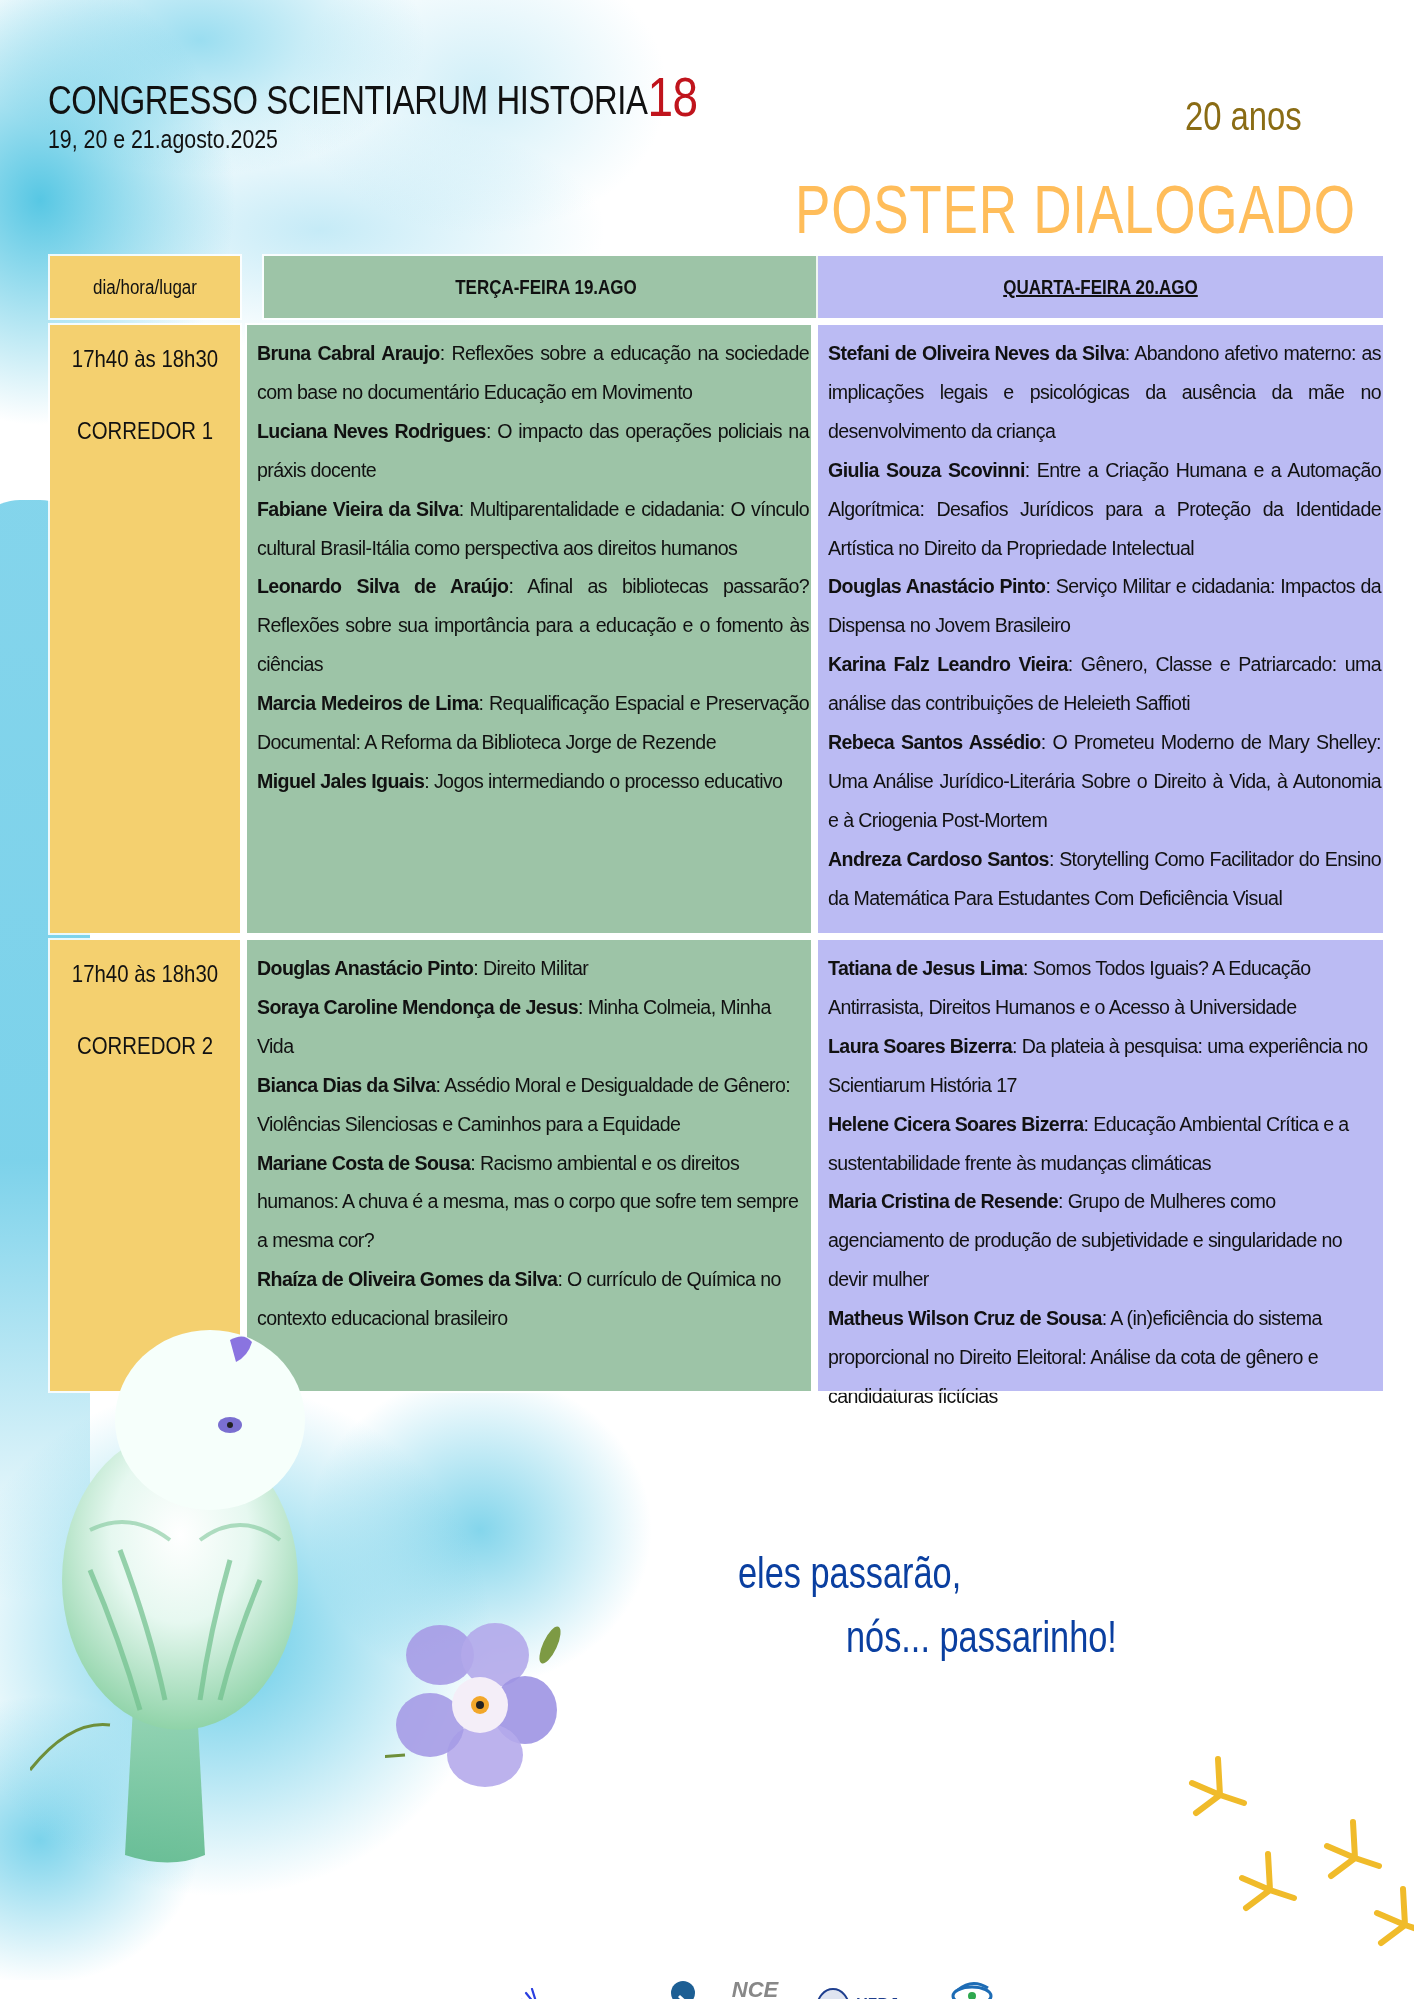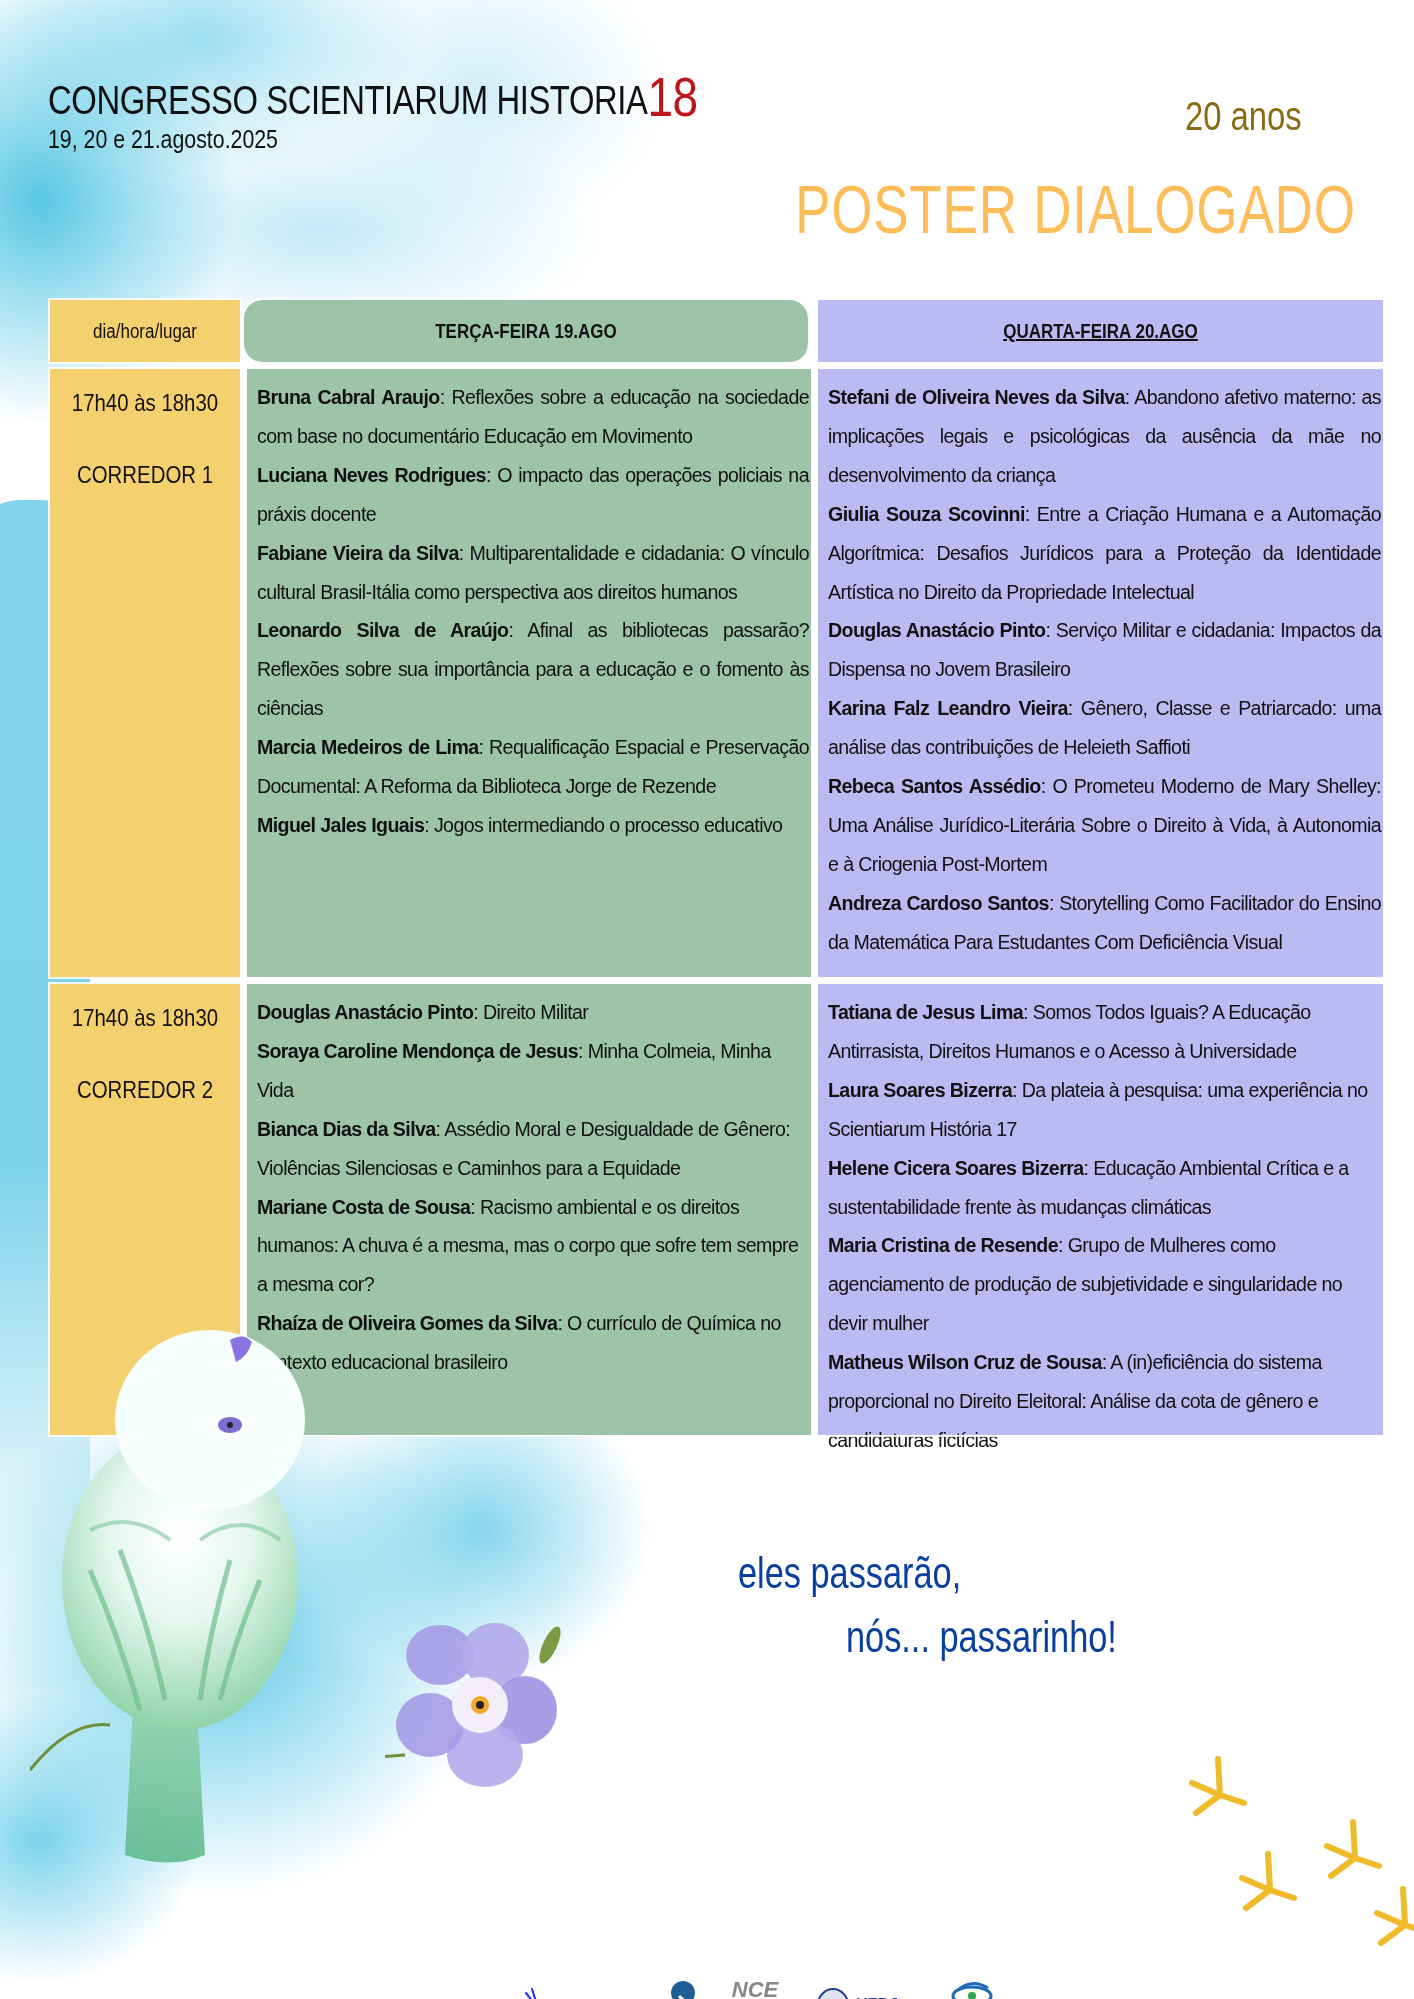--- a/index.html
+++ b/index.html
@@ -51,21 +51,21 @@
     position: absolute; left: 70px; top: 58px; font-size: 40px; color: #8a6c14;
     transform: scaleX(0.82); transform-origin: left top; white-space: nowrap;
   }
 
   .poster-title {
     position: absolute; left: 795px; top: 170px; font-size: 68px; color: #ffbd5a;
     transform: scaleX(0.78); transform-origin: left top; white-space: nowrap; letter-spacing: 1px;
   }
 
   
-  .cell { position: absolute; outline: 2px solid rgba(255,255,255,0.85); margin-top: 44px; }
+  .cell { position: absolute; outline: 2px solid rgba(255,255,255,0.85); }
   .c-yellow { background: #f4d06f; }
   .c-green  { background: #9dc4a7; }
   .c-purple { background: #bbbbf3; }
 
   .head-label {
     width: 100%; height: 100%; display: flex; align-items: center; justify-content: center;
     font-size: 20px; transform: scaleX(0.85);
   }
   .head-label.bold { font-weight: 700; }
 
@@ -124,21 +124,21 @@
   <div class="anos">20 anos</div>
 </div>
 
 <div class="poster-title">POSTER DIALOGADO</div>
 
 <div>
 
   <div class="cell c-yellow" style="left:50px;top:256px;width:190px;height:62px;">
     <div class="head-label">dia/hora/lugar</div>
   </div>
-  <div class="cell c-green" style="left:244px;top:256px;width:564px;height:62px;border-radius:18px;">
+  <div class="cell c-green" style="left:264px;top:256px;width:564px;height:62px;">
     <div class="head-label bold">TERÇA-FEIRA  19.AGO</div>
   </div>
   <div class="cell c-purple" style="left:818px;top:256px;width:565px;height:62px;text-decoration:underline;">
     <div class="head-label bold">QUARTA-FEIRA  20.AGO</div>
   </div>
 
   <div class="cell c-yellow" style="left:50px;top:325px;width:190px;height:608px;">
     <div class="time-block">
       <span class="t">17h40 às 18h30</span>
       <span class="loc">CORREDOR 1</span>

